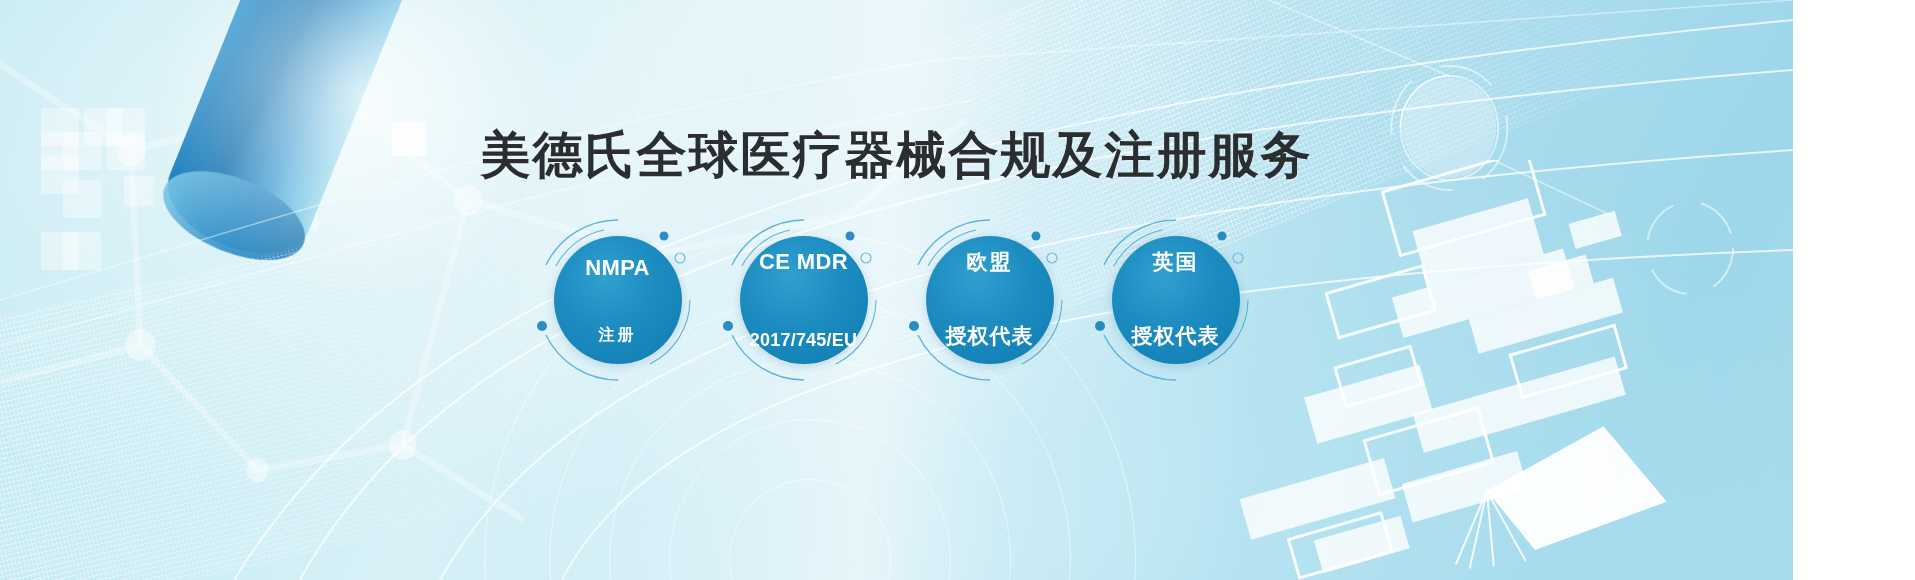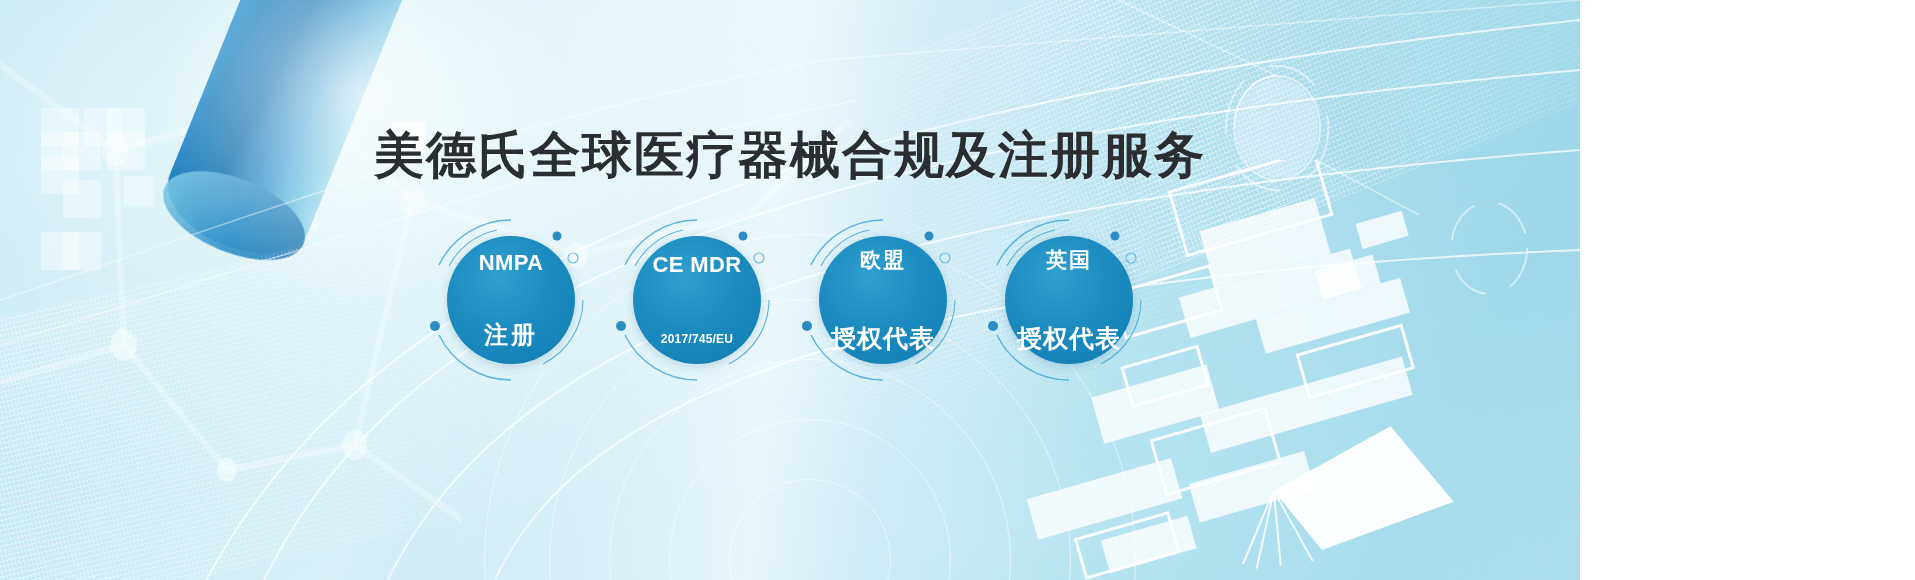--- a/index.html
+++ b/index.html
@@ -1,21 +1,21 @@
 <!DOCTYPE html>
 <html><head>
 <meta charset="utf-8">
 <title>Banner</title>
 <style>
   html,body{margin:0;padding:0;background:#fff;}
   body{font-family:"Liberation Sans","DejaVu Sans",sans-serif;}
 
   #banner{
     position:relative;
-    width:1580px;
+    width:1793px;
     height:580px;
     overflow:hidden;
     background:
       radial-gradient(ellipse 900px 620px at 16% 22%, rgba(255,255,255,.55) 0%, rgba(255,255,255,0) 62%),
       radial-gradient(ellipse 1100px 700px at 62% 88%, rgba(190,232,244,.75) 0%, rgba(190,232,244,0) 65%),
       linear-gradient(118deg,#bfe8f2 0%,#c9ecf4 18%,#d8f1f7 34%,#c3e7f2 52%,#aadced 72%,#9ed7ea 88%,#a8dbec 100%);
   }
 
   
   .layer{position:absolute;inset:0;pointer-events:none;}
@@ -145,29 +145,29 @@
     line-height:1.12;
     gap:40px;
   }
   .node .l1{
     font-size:22px;
     font-weight:700;
     letter-spacing:.4px;
     white-space:nowrap;
   }
   .node .l2{
-    font-size:12px;
+    font-size:18px;
     font-weight:700;
     letter-spacing:.2px;
     margin-top:15px;
     white-space:nowrap;
   }
   .node.cn .l1{font-size:21px;letter-spacing:2px;text-align:center;}
-  .node.cn .l2{font-size:25px;letter-spacing:1px;margin-top:12px;}
-  .node.nmpa .l2{font-size:24px;letter-spacing:3px;margin-top:6px;text-align:right;}
+  .node.cn .l2{font-size:21px;letter-spacing:1px;margin-top:12px;font-family:Liberation Mono, monospace;}
+  .node.nmpa .l2{font-size:16px;letter-spacing:3px;margin-top:6px;text-align:right;}
 </style>
 </head>
 <body>
 
 <div id="banner">
 
   <div class="layer">
 
     <svg class="arcs" viewBox="0 0 1915 580" preserveAspectRatio="none">
       <g stroke="rgba(255,255,255,.55)" stroke-width="7" fill="none" opacity=".55">

